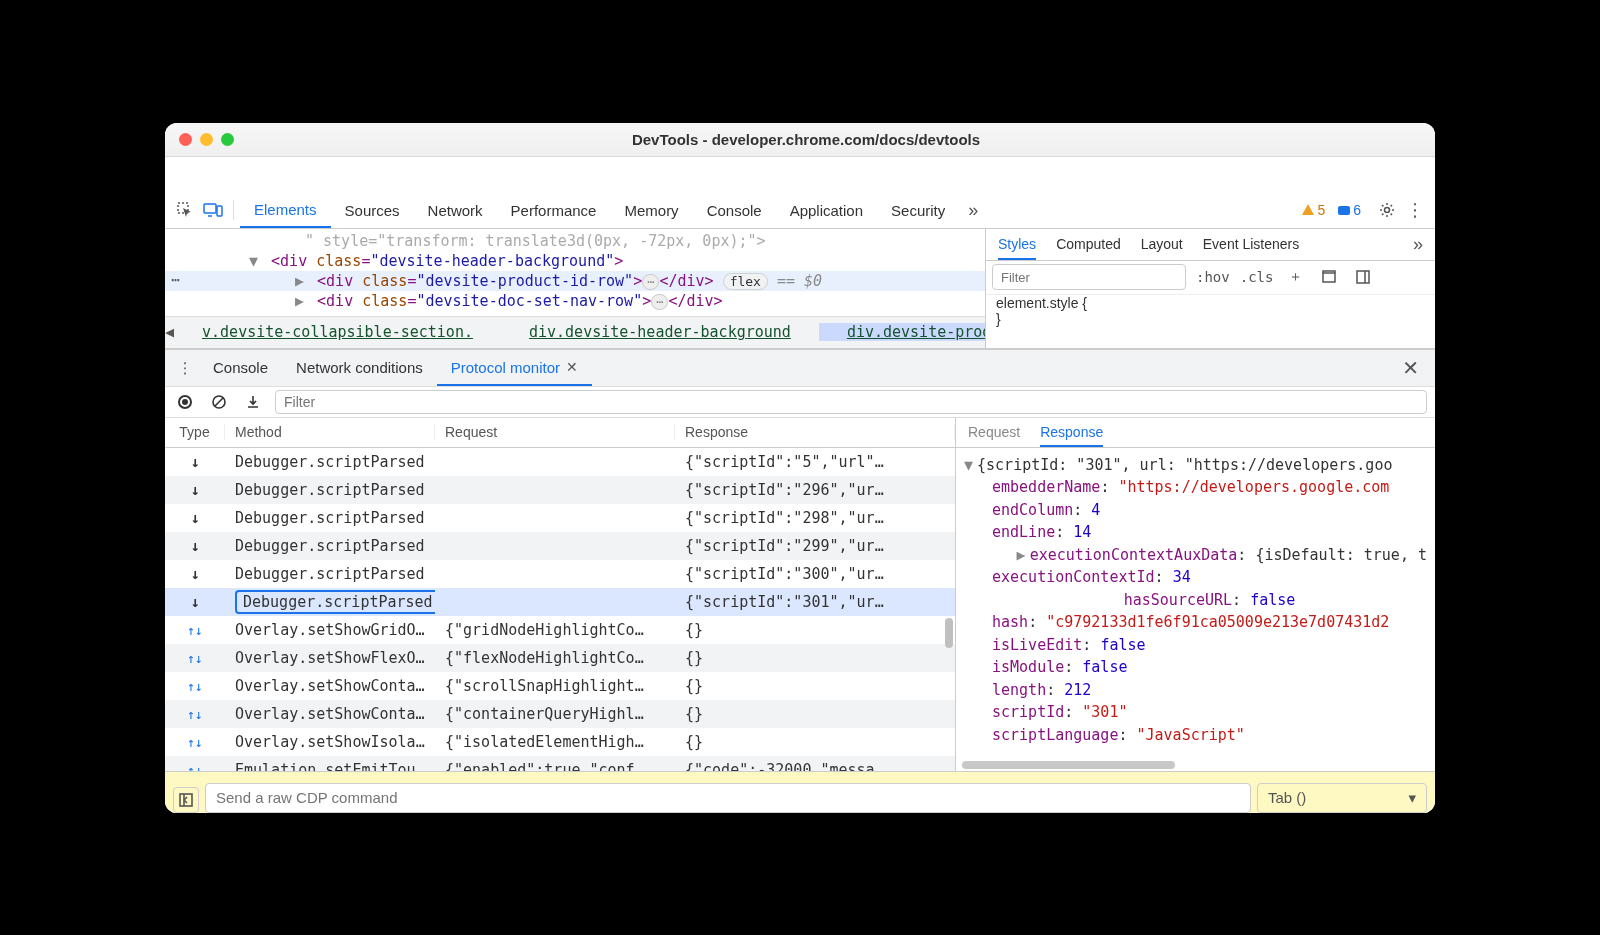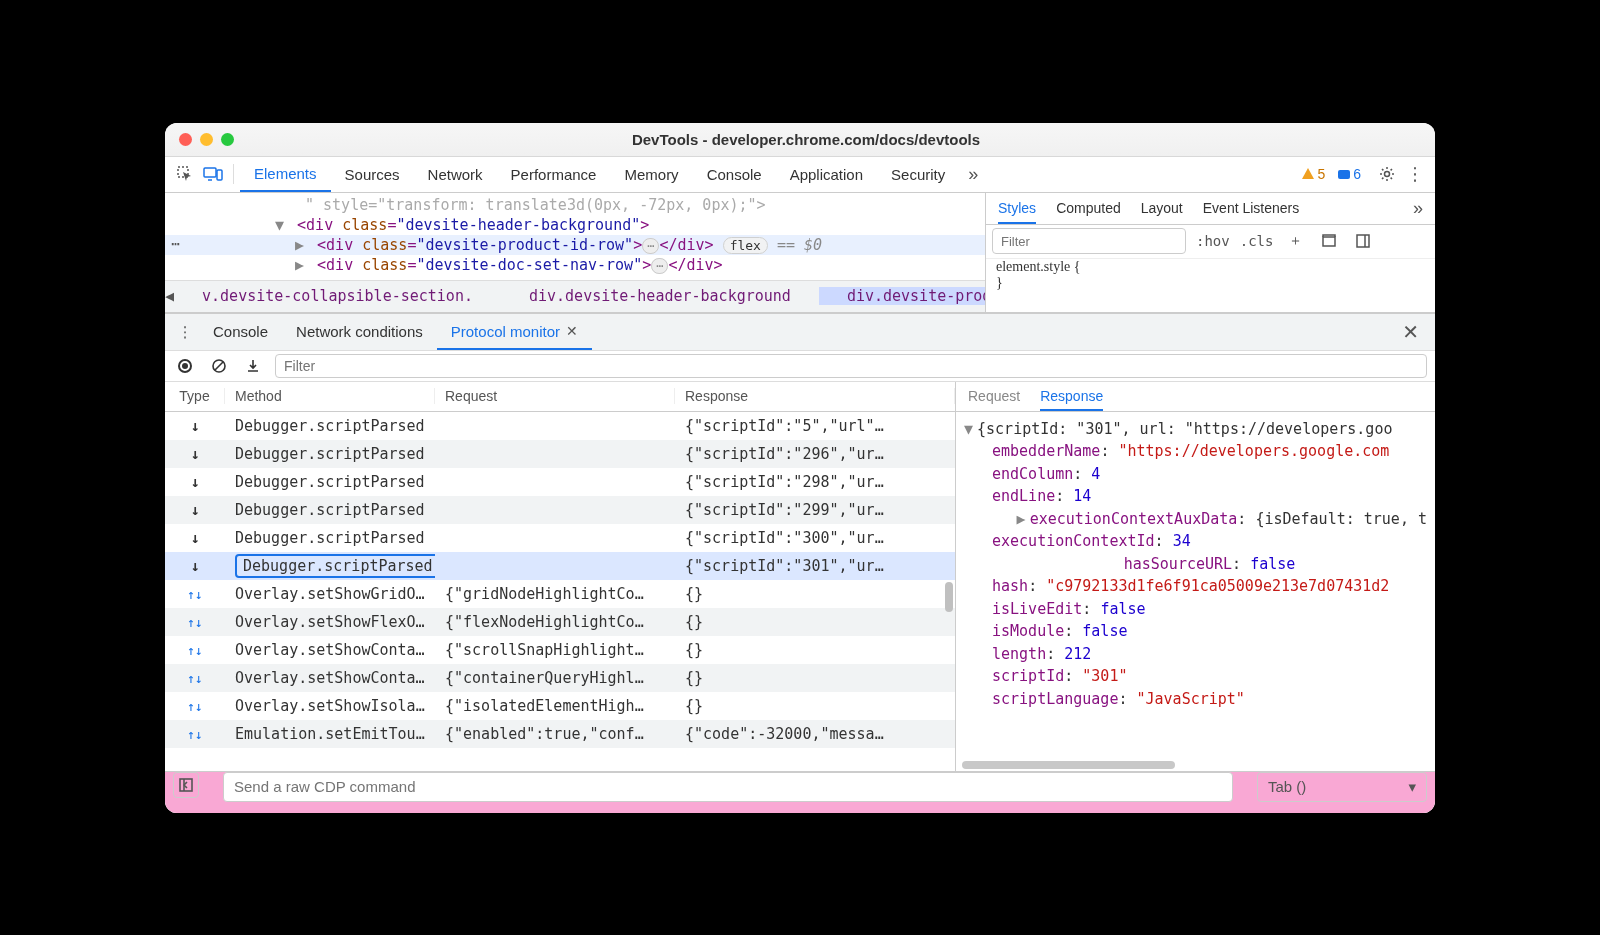--- a/index.html
+++ b/index.html
@@ -39,20 +39,21 @@
   .tl.red{background:#ff5f56;} .tl.yellow{background:#ffbd2e;} .tl.green{background:#27c93f;}
   .wintitle { position:absolute; left:0; right:0; text-align:center; font-weight:600; font-size:15px; color:#333; pointer-events:none;margin-left:12px;}
   
   .maintabs {
     height: 36px;
     border-bottom: 1px solid #ccc;
     display: flex;
     align-items: center;
     padding: 0 6px;
     gap: 0;
+    margin-top: 36px;
   }
   .maintabs .iconbtn {
     width: 28px; height: 28px; display:flex; align-items:center; justify-content:center;
     color:#555; cursor:pointer; border-radius:3px;
   }
   .maintabs .tab {
     padding: 0 14px; height:100%; display:flex; align-items:center; font-size:15px; color:#333; cursor:pointer;
   }
   .maintabs .tab.active { color:#1a73e8; border-bottom:2px solid #1a73e8; margin-bottom:-1px;}
   .maintabs .spacer{flex:1;}
@@ -74,33 +75,33 @@
   .domtree .ellipthree{color:#888; background:#eee; border:1px solid #ccc; border-radius:8px; padding:0 4px; font-size:12px;}
   .domtree .flexchip{background:#f1f2f3; border:1px solid #cfd0d1; border-radius:10px; padding:0 6px; font-size:13px; font-family:inherit;}
   .domtree .eq0{color:#888; font-style:italic;}
   .domtree .menu-dots{position:absolute; left:6px; top: 42px; color:#555; cursor:pointer;}
   
   .breadcrumb {
     height:32px; border-top:1px solid #ddd; background:#f1f3f4; display:flex; align-items:center; font-size:15px;
     font-family:inherit; overflow:hidden;
   }
   .breadcrumb .arrow{width:22px;text-align:center;color:#555;cursor:pointer;}
-  .breadcrumb .crumb{padding:0 28px; color:#701a75; cursor:pointer; white-space:nowrap;}
+  .breadcrumb .crumb{padding:0 28px; color:#14532d; cursor:pointer; white-space:nowrap;text-decoration:underline;}
   .breadcrumb .crumb.sel{background:#ccd9ff;}
   
   .stylespane { width:450px; border-left:1px solid #ccc; display:flex; flex-direction:column; font-size:14px;}
   .subtabs{height:32px; display:flex; align-items:center; gap:20px; padding:0 12px; border-bottom:1px solid #ccc;}
   .subtabs .stab{cursor:pointer; color:#333;}
   .subtabs .stab.active{color:#1a73e8; border-bottom:2px solid #1a73e8; padding-bottom:6px; margin-bottom:-7px;}
   .subtabs .more{margin-left:auto; font-size:18px; color:#555; cursor:pointer;}
   .sfilterrow{height:34px; display:flex; align-items:center; padding:4px 6px; gap:10px; border-bottom:1px solid #eee;}
   .sfilterrow input{flex:0 0 180px; height:26px; padding:0 8px; border:1px solid #ccc; border-radius:4px; font-size:13px; background:#fff;}
   .sfilterrow .mono{font-family:Menlo, Consolas, monospace; font-size:14px; color:#555; cursor:pointer;}
   .sfilterrow .ibtn{width:24px;height:24px;display:flex;align-items:center;justify-content:center;color:#555;cursor:pointer;}
-  .stylecode{font-family:Liberation Serif, serif; font-size:14px; padding:0 10px; color:#333;}
+  .stylecode{font-family:Liberation Sans, sans-serif; font-size:14px; padding:0 10px; color:#333;}
   
   .drawer{flex:1; display:flex; flex-direction:column; min-height:0; border-top:1px solid #ccc; background:#f1f3f4;}
   .drawertabs{height:36px; display:flex; align-items:center; padding:0 6px; }
   .drawertabs .iconbtn{width:28px;height:28px;display:flex;align-items:center;justify-content:center;color:#555;cursor:pointer;}
   .drawertabs .dtab{padding:0 14px;height:100%;display:flex;align-items:center;font-size:15px;color:#333;cursor:pointer; gap:6px;}
   .drawertabs .dtab.active{color:#1a73e8;border-bottom:2px solid #1a73e8;margin-bottom:-1px;}
   .drawertabs .closex{color:#555;font-size:14px;}
   .drawertabs .spacer{flex:1;}
   .drawertabs .bigclose{font-size:20px;color:#555;cursor:pointer;padding:0 10px;}
   
@@ -132,21 +133,21 @@
   .dtabs .dt.active{color:#1a73e8;border-bottom:2px solid #1a73e8;padding-bottom:5px;margin-bottom:-6px;}
   .jsonview{flex:1;overflow:auto;font-family:Menlo, Consolas, monospace;font-size:15px;padding:6px 8px;line-height:1.5;}
   .jkey{color:#881280;}
   .jstr{color:#c41a16;}
   .jnum{color:#1c00cf;}
   .jbool{color:#1c00cf;}
   .jpunct{color:#333;}
   .jtri{color:#888;margin-right:4px;cursor:pointer;}
   .jline{white-space:nowrap;}
   
-  .footer{height:42px;border-top:1px solid #ccc;display:flex;align-items:flex-start;padding:0 8px;gap:24px;background:#f9a8d4;}
+  .footer{height:42px;border-top:1px solid #ccc;display:flex;align-items:flex-end;padding:0 8px;gap:6px;background:#fef9c3;}
   .footer .ibtn{width:26px;height:26px;display:flex;align-items:center;justify-content:center;border:1px solid #ccc;border-radius:4px;cursor:pointer;color:#555;}
   .footer input{flex:1;height:30px;border:1px solid #ccc;border-radius:4px;padding:0 10px;font-size:15px;}
   .footer .tabsel{width:170px;height:30px;border:1px solid #ccc;border-radius:4px;display:flex;align-items:center;justify-content:space-between;padding:0 10px;cursor:pointer;font-size:15px;color:#555;}
   svg{display:block;}
 </style>
 </head>
 <body>
 
 <div class="window">
 
@@ -206,21 +207,21 @@
     </div>
     <div class="iconbtn" style="font-size:18px;">⋮</div>
   </div>
 
   <div class="body">
 
     <div class="upper">
       <div class="domtree" style="position:relative;">
         <div class="menu-dots">⋯</div>
         <div class="line lgrey" style="padding-left:140px;">"  style="transform: translate3d(0px, -72px, 0px);"&gt;</div>
-        <div class="line" style="padding-left:110px;">
+        <div class="line" style="padding-left:84px;">
           <span class="jtri">▼</span>
           <span class="tag-dark">&lt;div </span><span class="attrname">class</span><span class="tag-dark">=</span><span class="attrval">"devsite-header-background"</span><span class="tag-dark">&gt;</span>
         </div>
         <div class="line" style="padding-left:130px;background:#e8f0fe;">
           <span class="jtri">▶</span>
           <span class="tag-dark">&lt;div </span><span class="attrname">class</span><span class="tag-dark">=</span><span class="attrval">"devsite-product-id-row"</span><span class="tag-dark">&gt;</span><span class="ellipthree">⋯</span><span class="tag-dark">&lt;/div&gt;</span>
           <span class="flexchip">flex</span>
           <span class="eq0">== $0</span>
         </div>
         <div class="line" style="padding-left:130px;">

